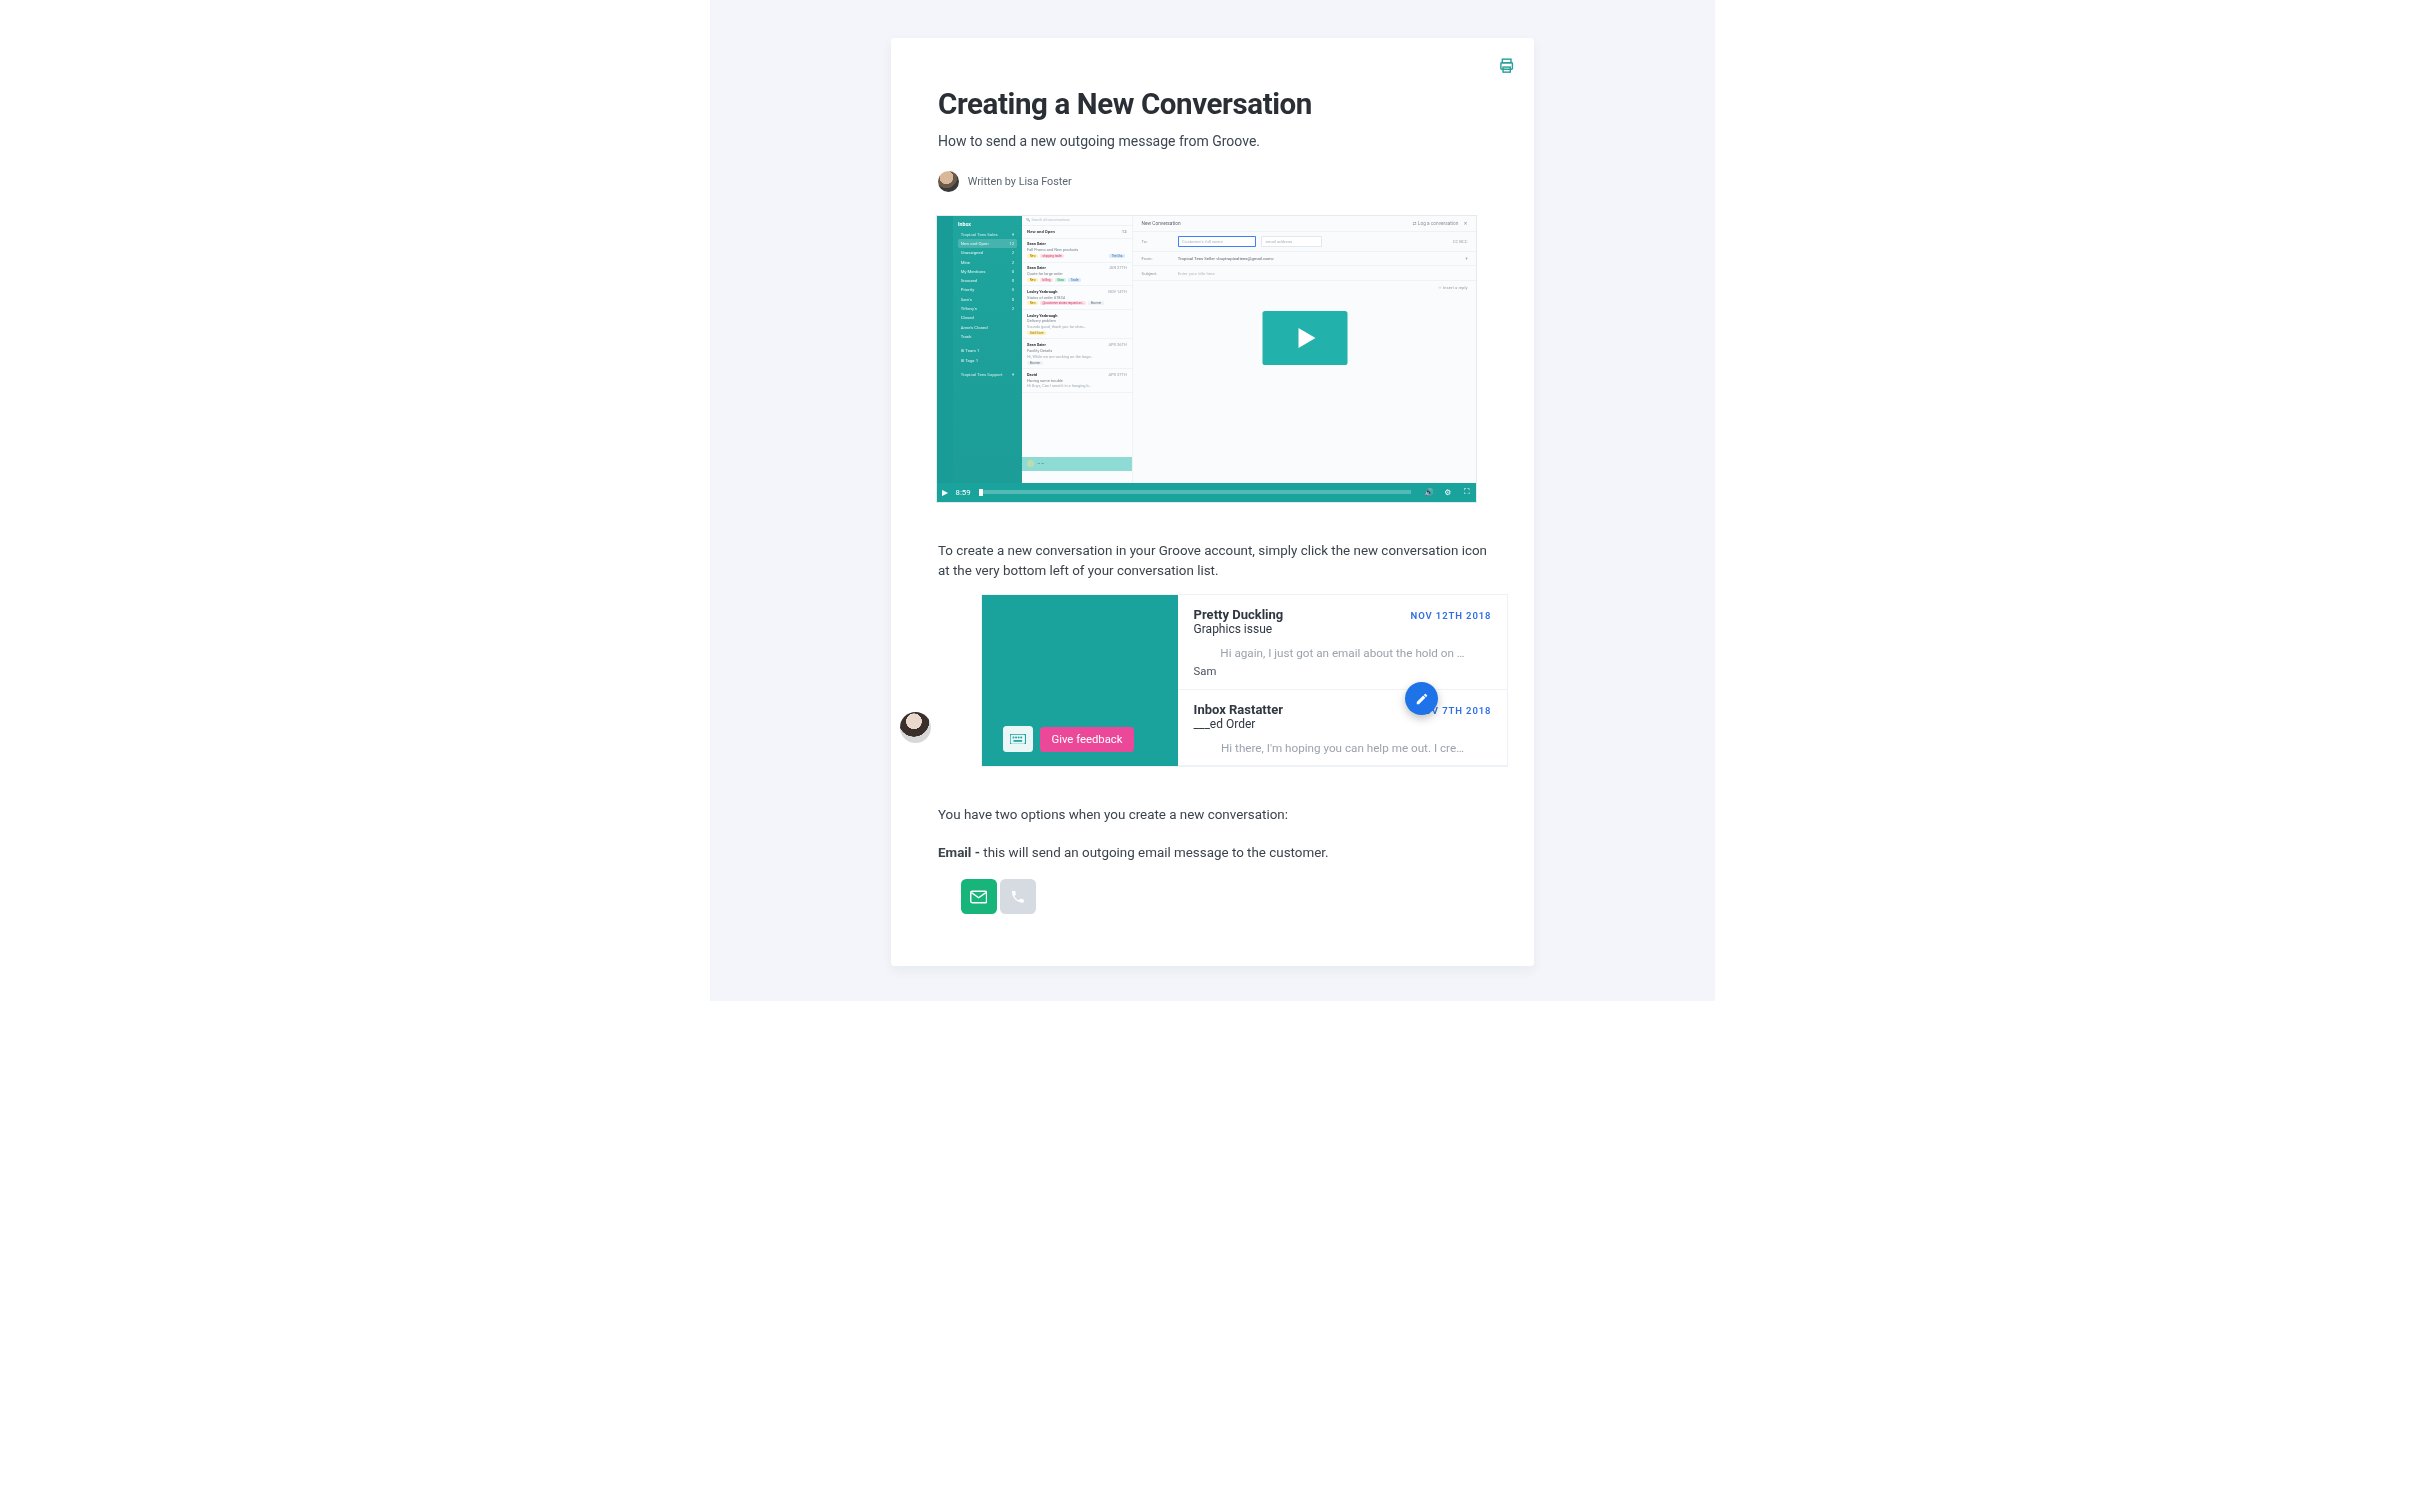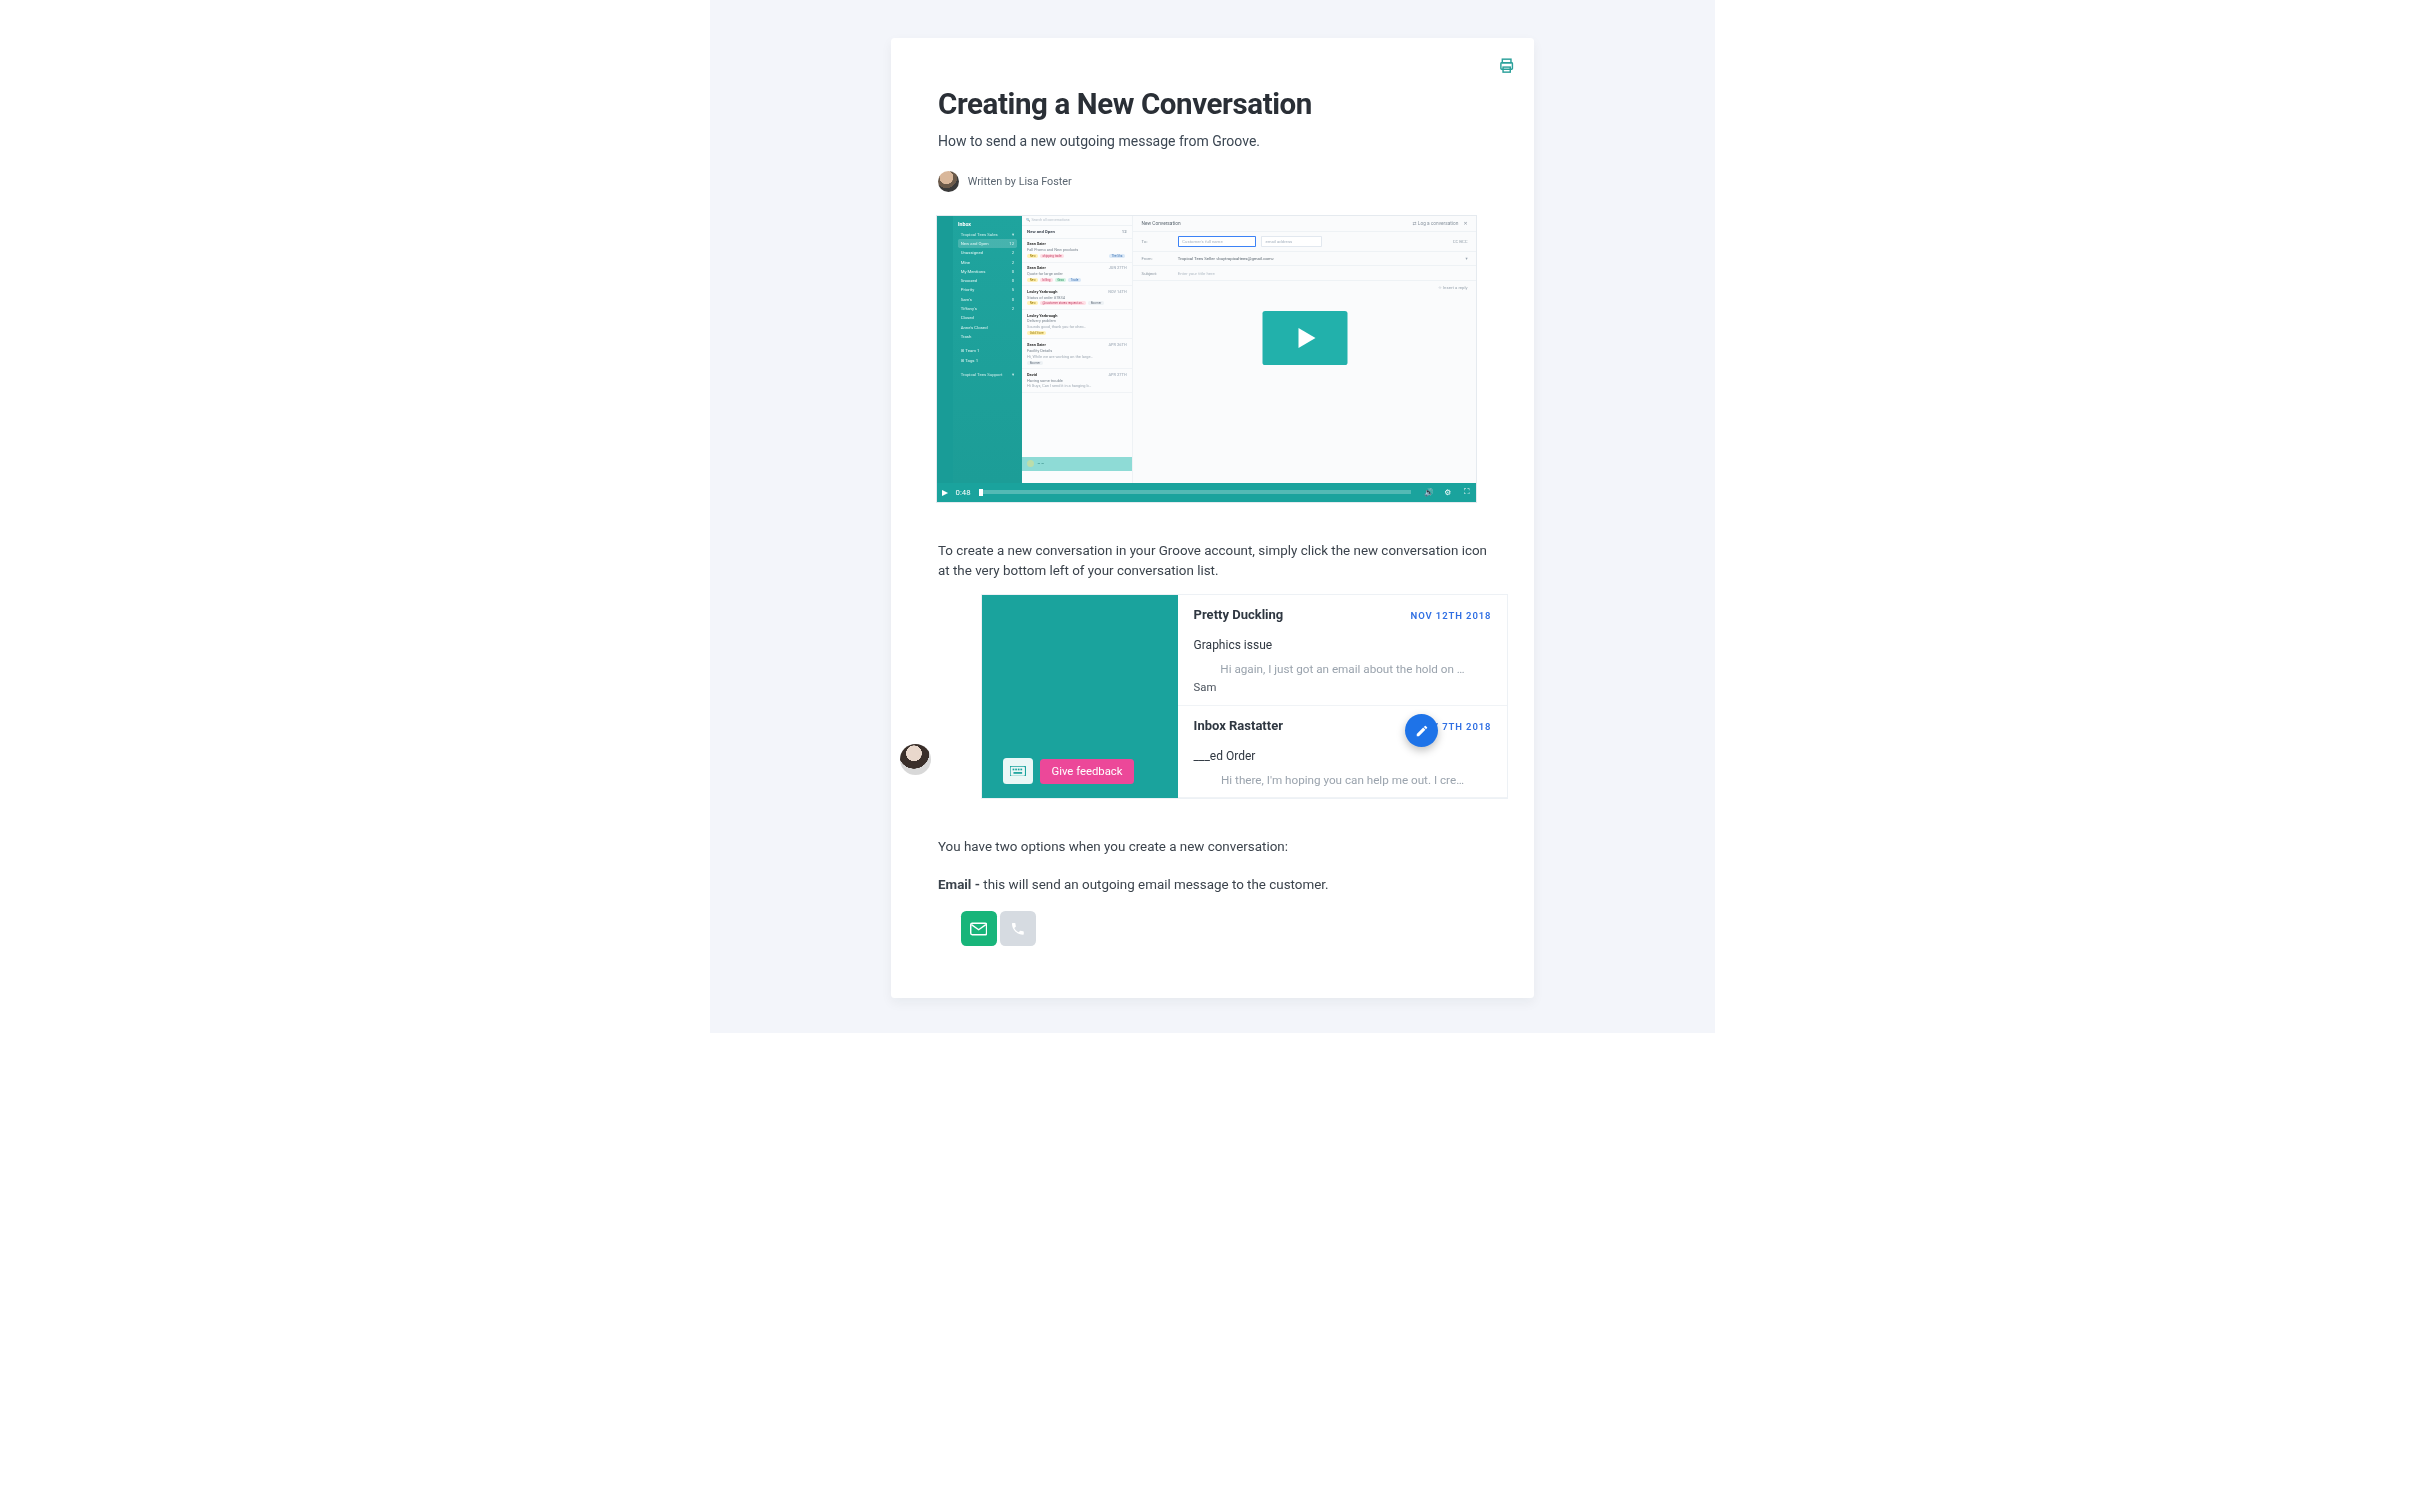--- a/index.html
+++ b/index.html
@@ -150,21 +150,21 @@
     width:29.5px;height:26px;border-radius:3.5px;background:#eaf7f6;display:flex;align-items:center;justify-content:center;color:#1aa39d;
   }
   .fb-lbl{
     background:#ec4899;color:#fff;border-radius:3.5px;padding:6px 12px;font-size:11.3px;
   }
   .convo .right{flex:1;}
   .convo .item{padding:12px 15.6px 10.4px;border-bottom:0.9px solid #f0f3f6;}
   .convo .hdr{display:flex;justify-content:space-between;align-items:baseline;gap:32px;}
   .convo .who{font-weight:700;color:#2f3741;font-size:13px;}
   .convo .date{font-size:9.5px;letter-spacing:0.9px;color:#2f6fe3;font-weight:600;}
-  .convo .subj{font-size:12px;color:#2f3741;margin-top:16px;}
+  .convo .subj{font-size:12px;color:#2f3741;margin-top:0;}
   .convo .prev{font-size:11.7px;color:#9aa3ad;margin-top:10px;white-space:nowrap;overflow:hidden;text-overflow:ellipsis;text-align:center;}
   .convo .ass{font-size:11.3px;color:#4a525c;margin-top:5.2px;}
   .side-avatar{position:absolute;left:-38px;bottom:24px;}
 
   
   .fab{
     position:absolute; right:49px; bottom:52px; width:33px;height:33px;border-radius:50%;
     background:#1e73e8; color:#fff; display:flex;align-items:center;justify-content:center;
     box-shadow:0 3.5px 8.7px rgba(0,0,0,0.25);
   }
@@ -362,21 +362,21 @@
               <span style="color:#b2bcc6">Enter your title here</span>
             </div>
             <div class="toolbar">
                 <span>☆ <span>Insert a reply</span></span>
               </div>
             <div class="play-btn"></div>
           </div>
         </div>
         <div class="vh-ctrl">
           <span class="pc">▶</span>
-          <span class="tm">0:48</span>
+          <span class="tm">8:59</span>
           <span class="bar"></span>
           <span class="ic">🔊</span>
           <span class="ic">⚙</span>
           <span class="ic">⛶</span>
         </div>
       </div>
 
       <p class="body-p">To create a new conversation in your Groove account, simply click the new conversation icon at the very bottom left of your conversation list.</p>
 
       <div class="convo-wrap" style="position:relative;">

